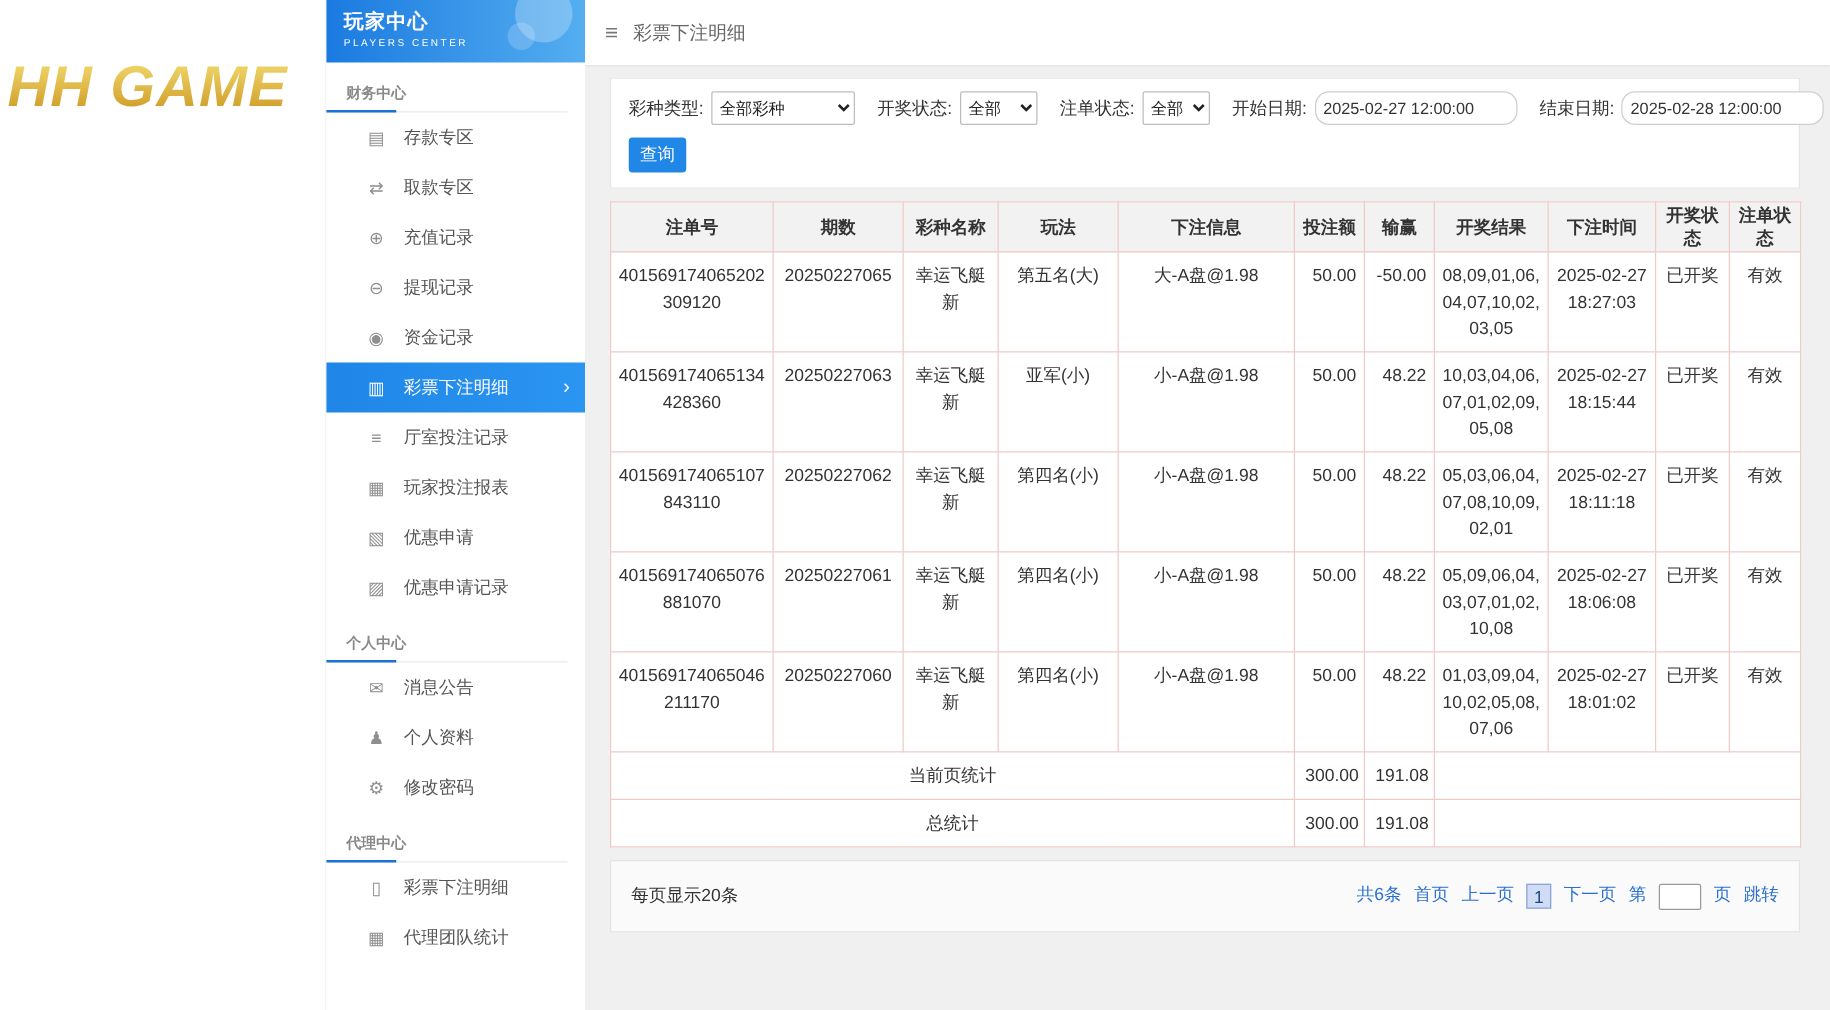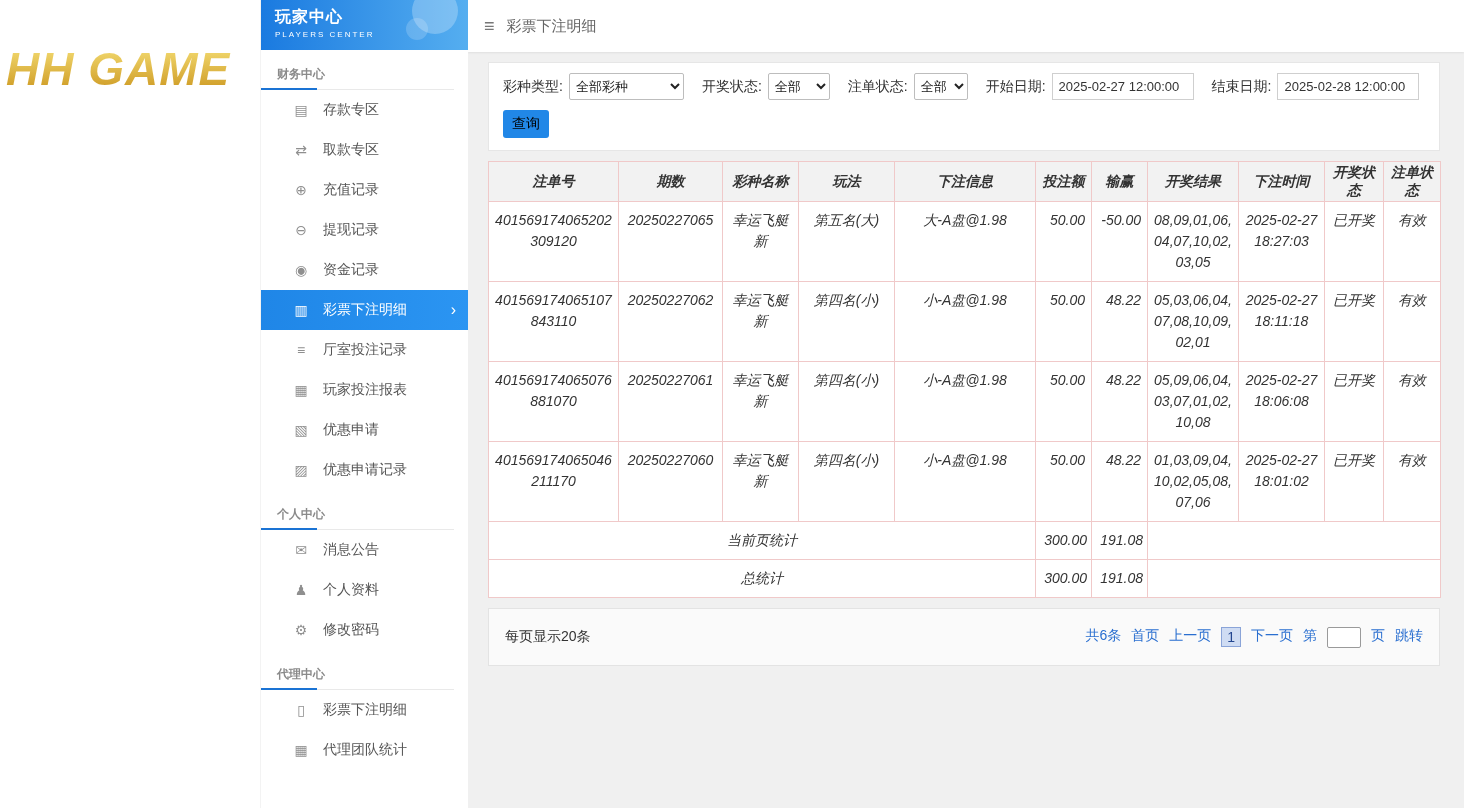--- a/index.html
+++ b/index.html
@@ -52,24 +52,24 @@
 
   .panel{background:#fff;border:1px solid #e6e6e6;}
   .filter-panel{padding:10px 14px 12px 14px;}
   .filter-row{display:flex;align-items:center;flex-wrap:nowrap;font-size:14px;color:var(--text);}
   .filter-row label{margin-right:6px;white-space:nowrap;}
   .filter-row .grp{display:flex;align-items:center;margin-right:18px;}
   select{height:27px;border:1px solid #bdbdbd;border-radius:2px;background:#fff;font-size:13px;color:#222;padding:0 2px;font-family:inherit;}
   .sel-type{width:115px;}
   .sel-draw{width:62px;}
   .sel-order{width:54px;}
-  .date-input{width:142px;height:27px;border:1px solid #cfcfcf;border-radius:0;font-size:13px;color:#333;padding:0 6px;font-family:inherit;}
-  .btn-query{margin-top:10px;width:46px;height:28px;background:var(--accent);border:none;border-radius:3px;color:#000000;font-size:14px;cursor:pointer;font-family:inherit;}
-
-  .table-wrap{margin-top:10px;background:#404040;font-style:italic;}
+  .date-input{width:162px;height:27px;border:1px solid #cfcfcf;border-radius:11px;font-size:13px;color:#333;padding:0 6px;font-family:inherit;}
+  .btn-query{margin-top:10px;width:46px;height:28px;background:var(--accent);border:none;border-radius:3px;color:#ffffff;font-size:14px;cursor:pointer;font-family:inherit;}
+
+  .table-wrap{margin-top:10px;background:#404040;}
   table{border-collapse:collapse;table-layout:fixed;width:952px;background:#fff;}
   th,td{border:1px solid var(--table-border);font-size:14px;color:var(--text);}
   th{background:var(--thead-bg);height:40px;font-weight:bold;text-align:center;padding:0 2px;}
   td{padding:8px 4px;text-align:center;vertical-align:top;line-height:1.5;}
   td.c-id,td.c-result{word-break:break-all;}
   td.c-num{text-align:right;padding-right:6px;}
   tr.summary td{vertical-align:middle;padding:8px 4px;}
   tr.summary td.s-label{text-align:center;}
 
   .footer-panel{margin-top:10px;background:#fafafa;border:1px solid #e3e3e3;height:58px;display:flex;align-items:center;justify-content:space-between;padding:0 16px;font-size:14px;color:var(--text);}
@@ -244,20 +244,33 @@
               <td>第五名(大)</td>
               <td>大-A盘@1.98</td>
               <td class="c-num">50.00</td>
               <td class="c-num">-50.00</td>
               <td class="c-result">08,09,01,06,04,07,10,02,03,05</td>
               <td>2025-02-27 18:27:03</td>
               <td>已开奖</td>
               <td>有效</td>
             </tr>
             <tr>
+              <td class="c-id">401569174065134428360</td>
+              <td>20250227063</td>
+              <td>幸运飞艇新</td>
+              <td>亚军(小)</td>
+              <td>小-A盘@1.98</td>
+              <td class="c-num">50.00</td>
+              <td class="c-num">48.22</td>
+              <td class="c-result">10,03,04,06,07,01,02,09,05,08</td>
+              <td>2025-02-27 18:15:44</td>
+              <td>已开奖</td>
+              <td>有效</td>
+            </tr>
+            <tr>
               <td class="c-id">401569174065107843110</td>
               <td>20250227062</td>
               <td>幸运飞艇新</td>
               <td>第四名(小)</td>
               <td>小-A盘@1.98</td>
               <td class="c-num">50.00</td>
               <td class="c-num">48.22</td>
               <td class="c-result">05,03,06,04,07,08,10,09,02,01</td>
               <td>2025-02-27 18:11:18</td>
               <td>已开奖</td>

